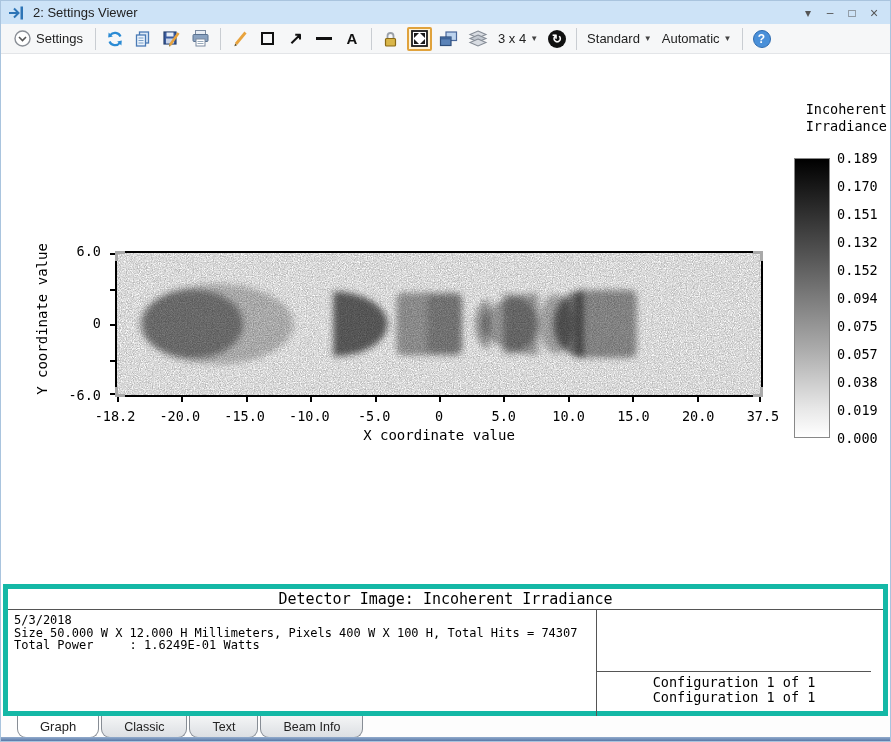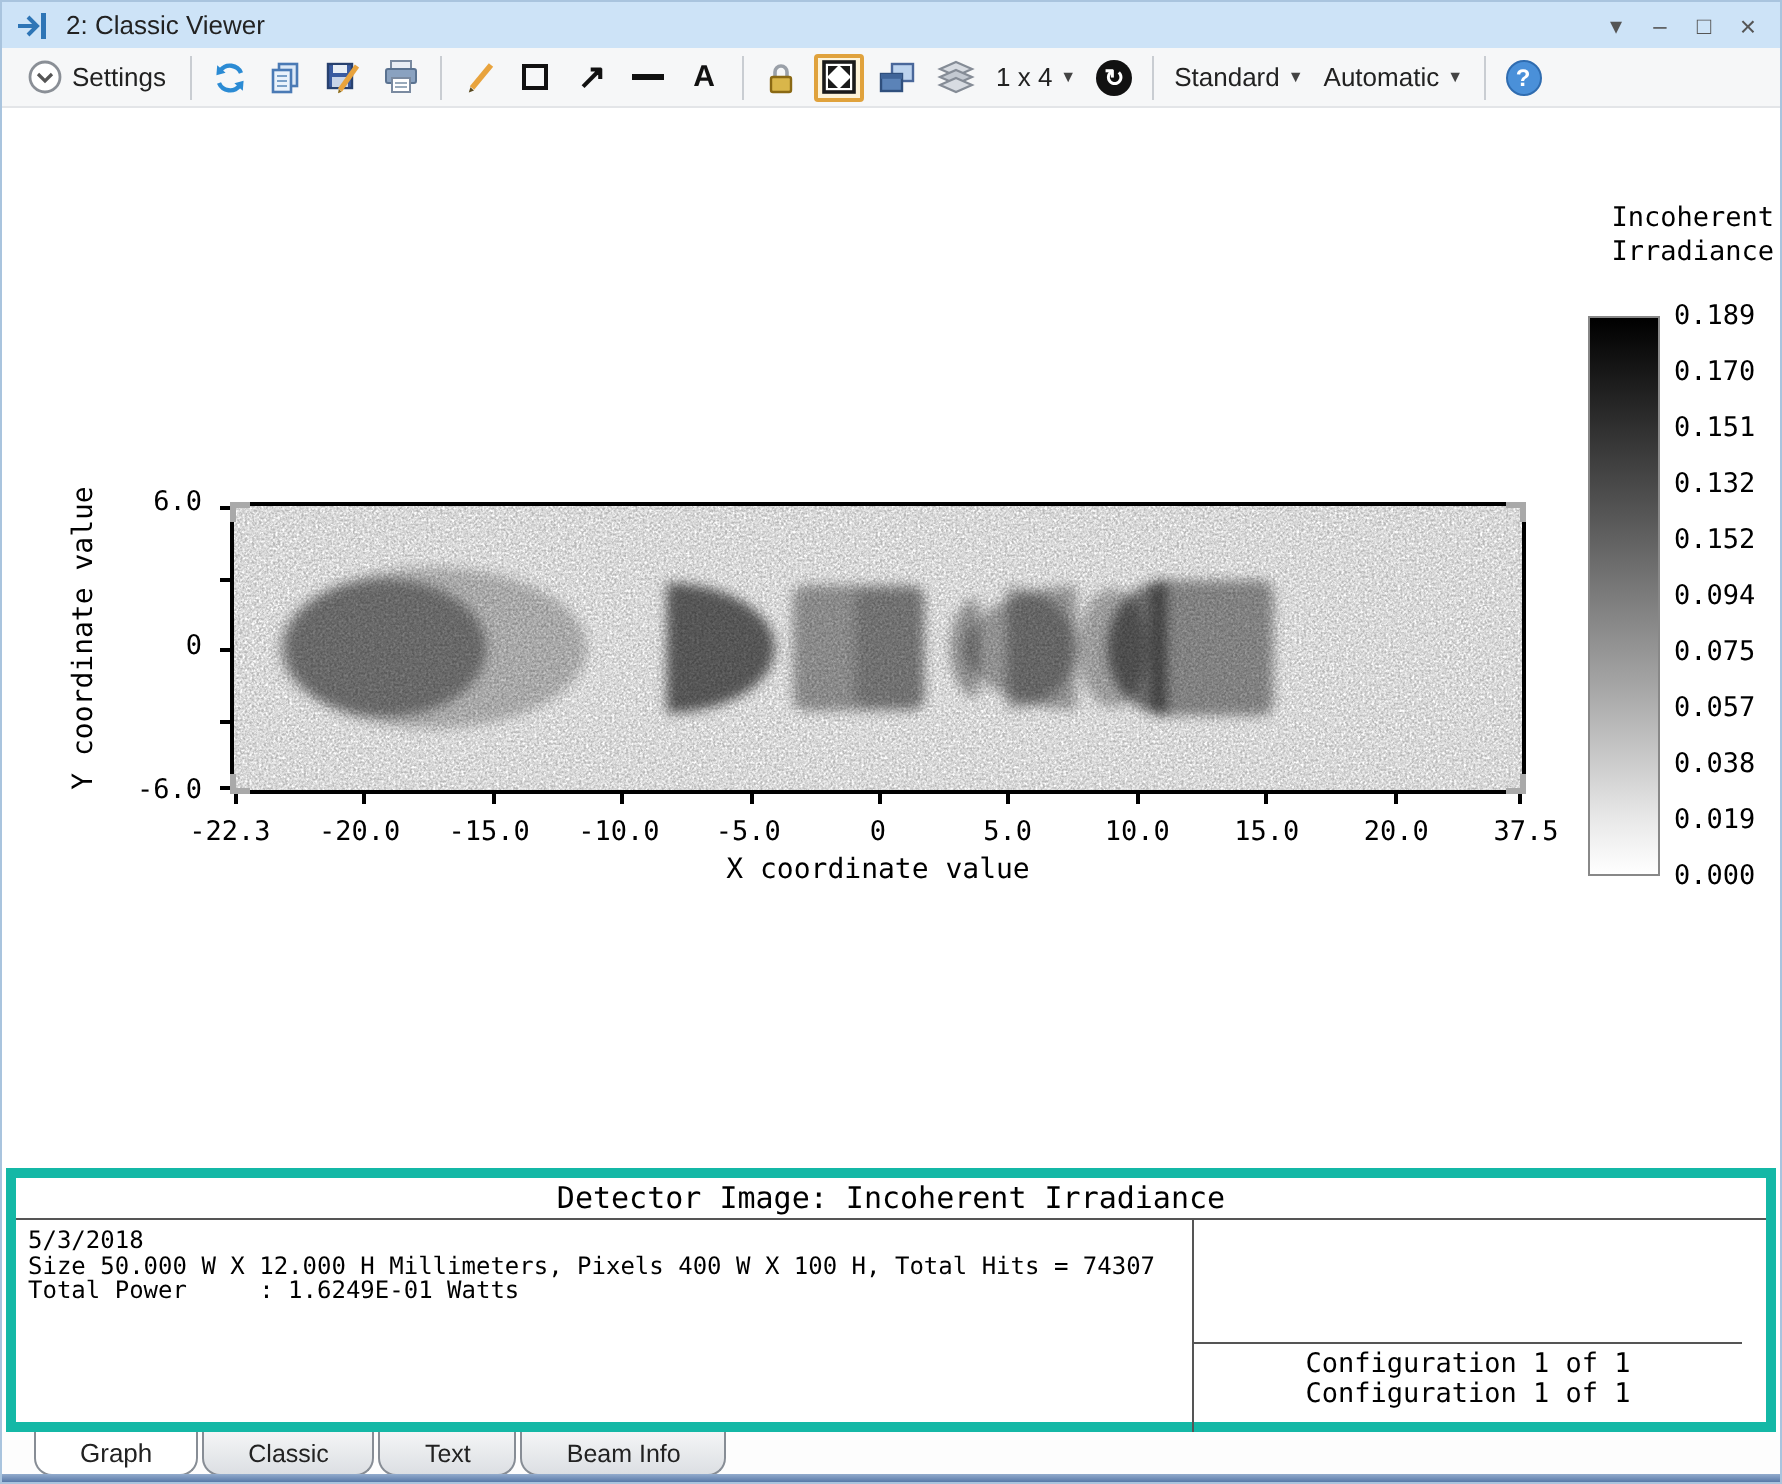--- a/index.html
+++ b/index.html
@@ -69,21 +69,21 @@
 </head>
 <body>
 
 <div class="window">
 
   <div class="titlebar">
     <svg class="titlebar-icon" viewBox="0 0 20 16">
       <path d="M2,8 h9 M7,3.5 l4.5,4.5 -4.5,4.5" fill="none" stroke="#2e75b6" stroke-width="2"></path>
       <rect x="13.5" y="1.5" width="2.5" height="13" fill="#2e75b6"></rect>
     </svg>
-    <span class="title-text">2: Classic Viewer</span>
+    <span class="title-text">2: Settings Viewer</span>
     <div class="win-controls">
       <span class="win-btn">▾</span>
       <span class="win-btn">–</span>
       <span class="win-btn">□</span>
       <span class="win-btn close">×</span>
     </div>
   </div>
 
   <div class="toolbar">
     <div class="tb-btn settings-btn">
@@ -172,21 +172,21 @@
       </svg>
     </div>
     <div class="tb-btn">
       <svg width="20" height="18" viewBox="0 0 20 18">
         <polygon points="10,1 18,4.5 10,8 2,4.5" fill="#d8dce2" stroke="#858c96" stroke-width="1.1"></polygon>
         <polygon points="10,5 18,8.5 10,12 2,8.5" fill="#c3c9d1" stroke="#858c96" stroke-width="1.1"></polygon>
         <polygon points="10,9 18,12.5 10,16 2,12.5" fill="#d8dce2" stroke="#858c96" stroke-width="1.1"></polygon>
       </svg>
     </div>
     <div class="tb-text">
-      <span>1 x 4</span>
+      <span>3 x 4</span>
       <span class="caret">▼</span>
     </div>
     <div class="tb-btn">
       <span class="circle-arrow">↻</span>
     </div>
     <div class="tb-sep"></div>
 
     <div class="tb-text">
       <span>Standard</span>
       <span class="caret">▼</span>
@@ -254,21 +254,21 @@
           </g>
           <rect x="0" y="0" width="644" height="142" filter="url(#grainF)" opacity="0.28"></rect>
         </svg>
       <div class="corner c-tl"></div>
       <div class="corner c-tr"></div>
       <div class="corner c-bl"></div>
       <div class="corner c-br"></div>
     <i class="tickmark-x" style="left: 0px;"></i><i class="tickmark-x" style="left: 64.4px;"></i><i class="tickmark-x" style="left: 128.8px;"></i><i class="tickmark-x" style="left: 193.2px;"></i><i class="tickmark-x" style="left: 257.6px;"></i><i class="tickmark-x" style="left: 322px;"></i><i class="tickmark-x" style="left: 386.4px;"></i><i class="tickmark-x" style="left: 450.8px;"></i><i class="tickmark-x" style="left: 515.2px;"></i><i class="tickmark-x" style="left: 579.6px;"></i><i class="tickmark-x" style="left: 642px;"></i><i class="tickmark-y" style="top: 0px;"></i><i class="tickmark-y" style="top: 35.5px;"></i><i class="tickmark-y" style="top: 71px;"></i><i class="tickmark-y" style="top: 106.5px;"></i><i class="tickmark-y" style="top: 140px;"></i></div>
 
     <div id="xticks">
-        <span class="xtick" style="left: 82px;">-22.3</span>
+        <span class="xtick" style="left: 82px;">-18.2</span>
         <span class="xtick" style="left: 146.8px;">-20.0</span>
         <span class="xtick" style="left: 211.6px;">-15.0</span>
         <span class="xtick" style="left: 276.4px;">-10.0</span>
         <span class="xtick" style="left: 341.2px;">-5.0</span>
         <span class="xtick" style="left: 406px;">0</span>
         <span class="xtick" style="left: 470.8px;">5.0</span>
         <span class="xtick" style="left: 535.6px;">10.0</span>
         <span class="xtick" style="left: 600.4px;">15.0</span>
         <span class="xtick" style="left: 665.2px;">20.0</span>
         <span class="xtick" style="left: 730px;">37.5</span>

